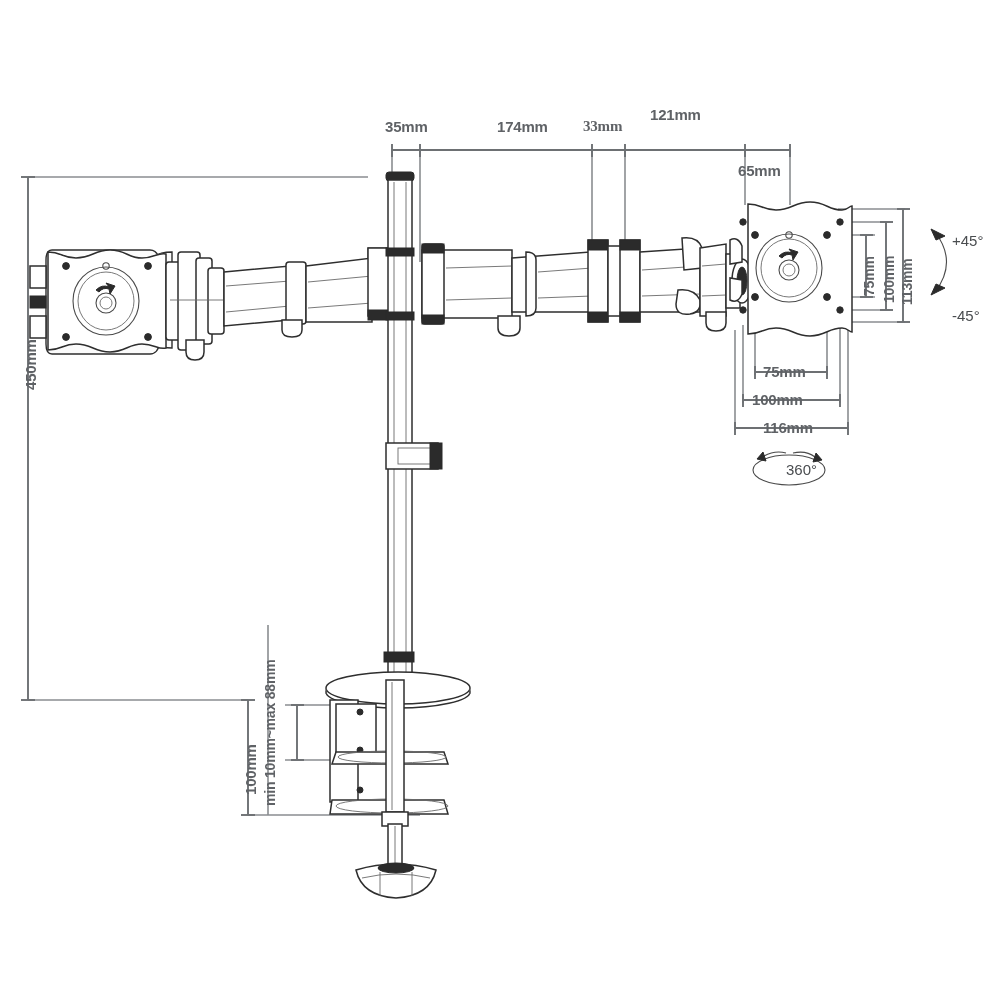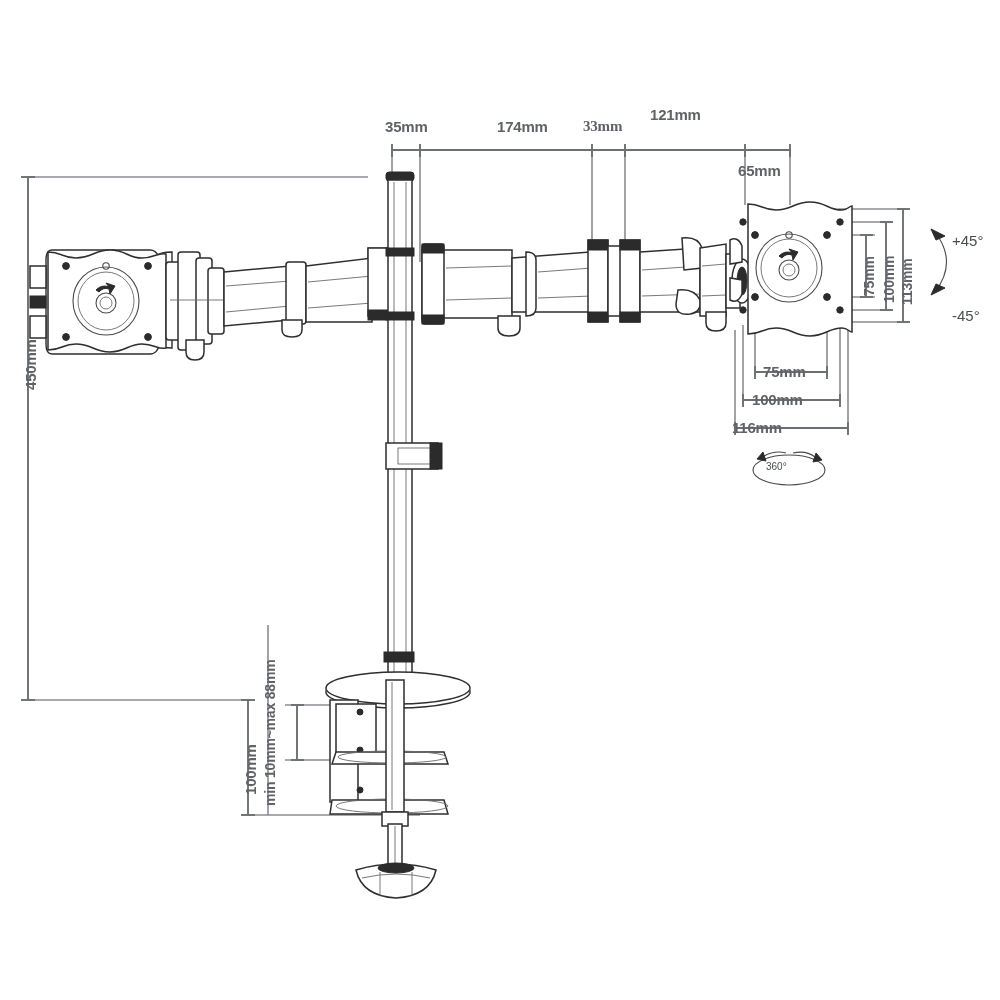--- a/index.html
+++ b/index.html
@@ -368,20 +368,20 @@
   <div class="dimlabel dim-v rot90" style="left:242px; top:795px;">100mm</div>
 
   <div class="dimlabel dim-v rot90" style="left:262px; top:806px; font-size:14px;">min 10mm~max 88mm</div>
 
   <div class="dimlabel dim-v rot90" style="left:861px; top:296px; font-size:14px;">75mm</div>
   <div class="dimlabel dim-v rot90" style="left:881px; top:303px; font-size:14px;">100mm</div>
   <div class="dimlabel dim-v rot90" style="left:899px; top:305px; font-size:14px;">113mm</div>
 
   <div class="dimlabel dim-h" style="left:763px; top:363px;">75mm</div>
   <div class="dimlabel dim-h" style="left:752px; top:391px;">100mm</div>
-  <div class="dimlabel dim-h" style="left:732px; top:419px;">116mm</div>
+  <div class="dimlabel dim-h" style="left:763px; top:419px;">116mm</div>
 
   <div class="ang" style="left:952px; top:232px;">+45°</div>
   <div class="ang" style="left:952px; top:268px;margin-top:39px;">-45°</div>
 
-  <div class="ang" style="left:766px; top:461px; font-size:10px;">360°</div>
+  <div class="ang" style="left:786px; top:461px; font-size:15px;">360°</div>
 
 </div>
 
 </body></html>

